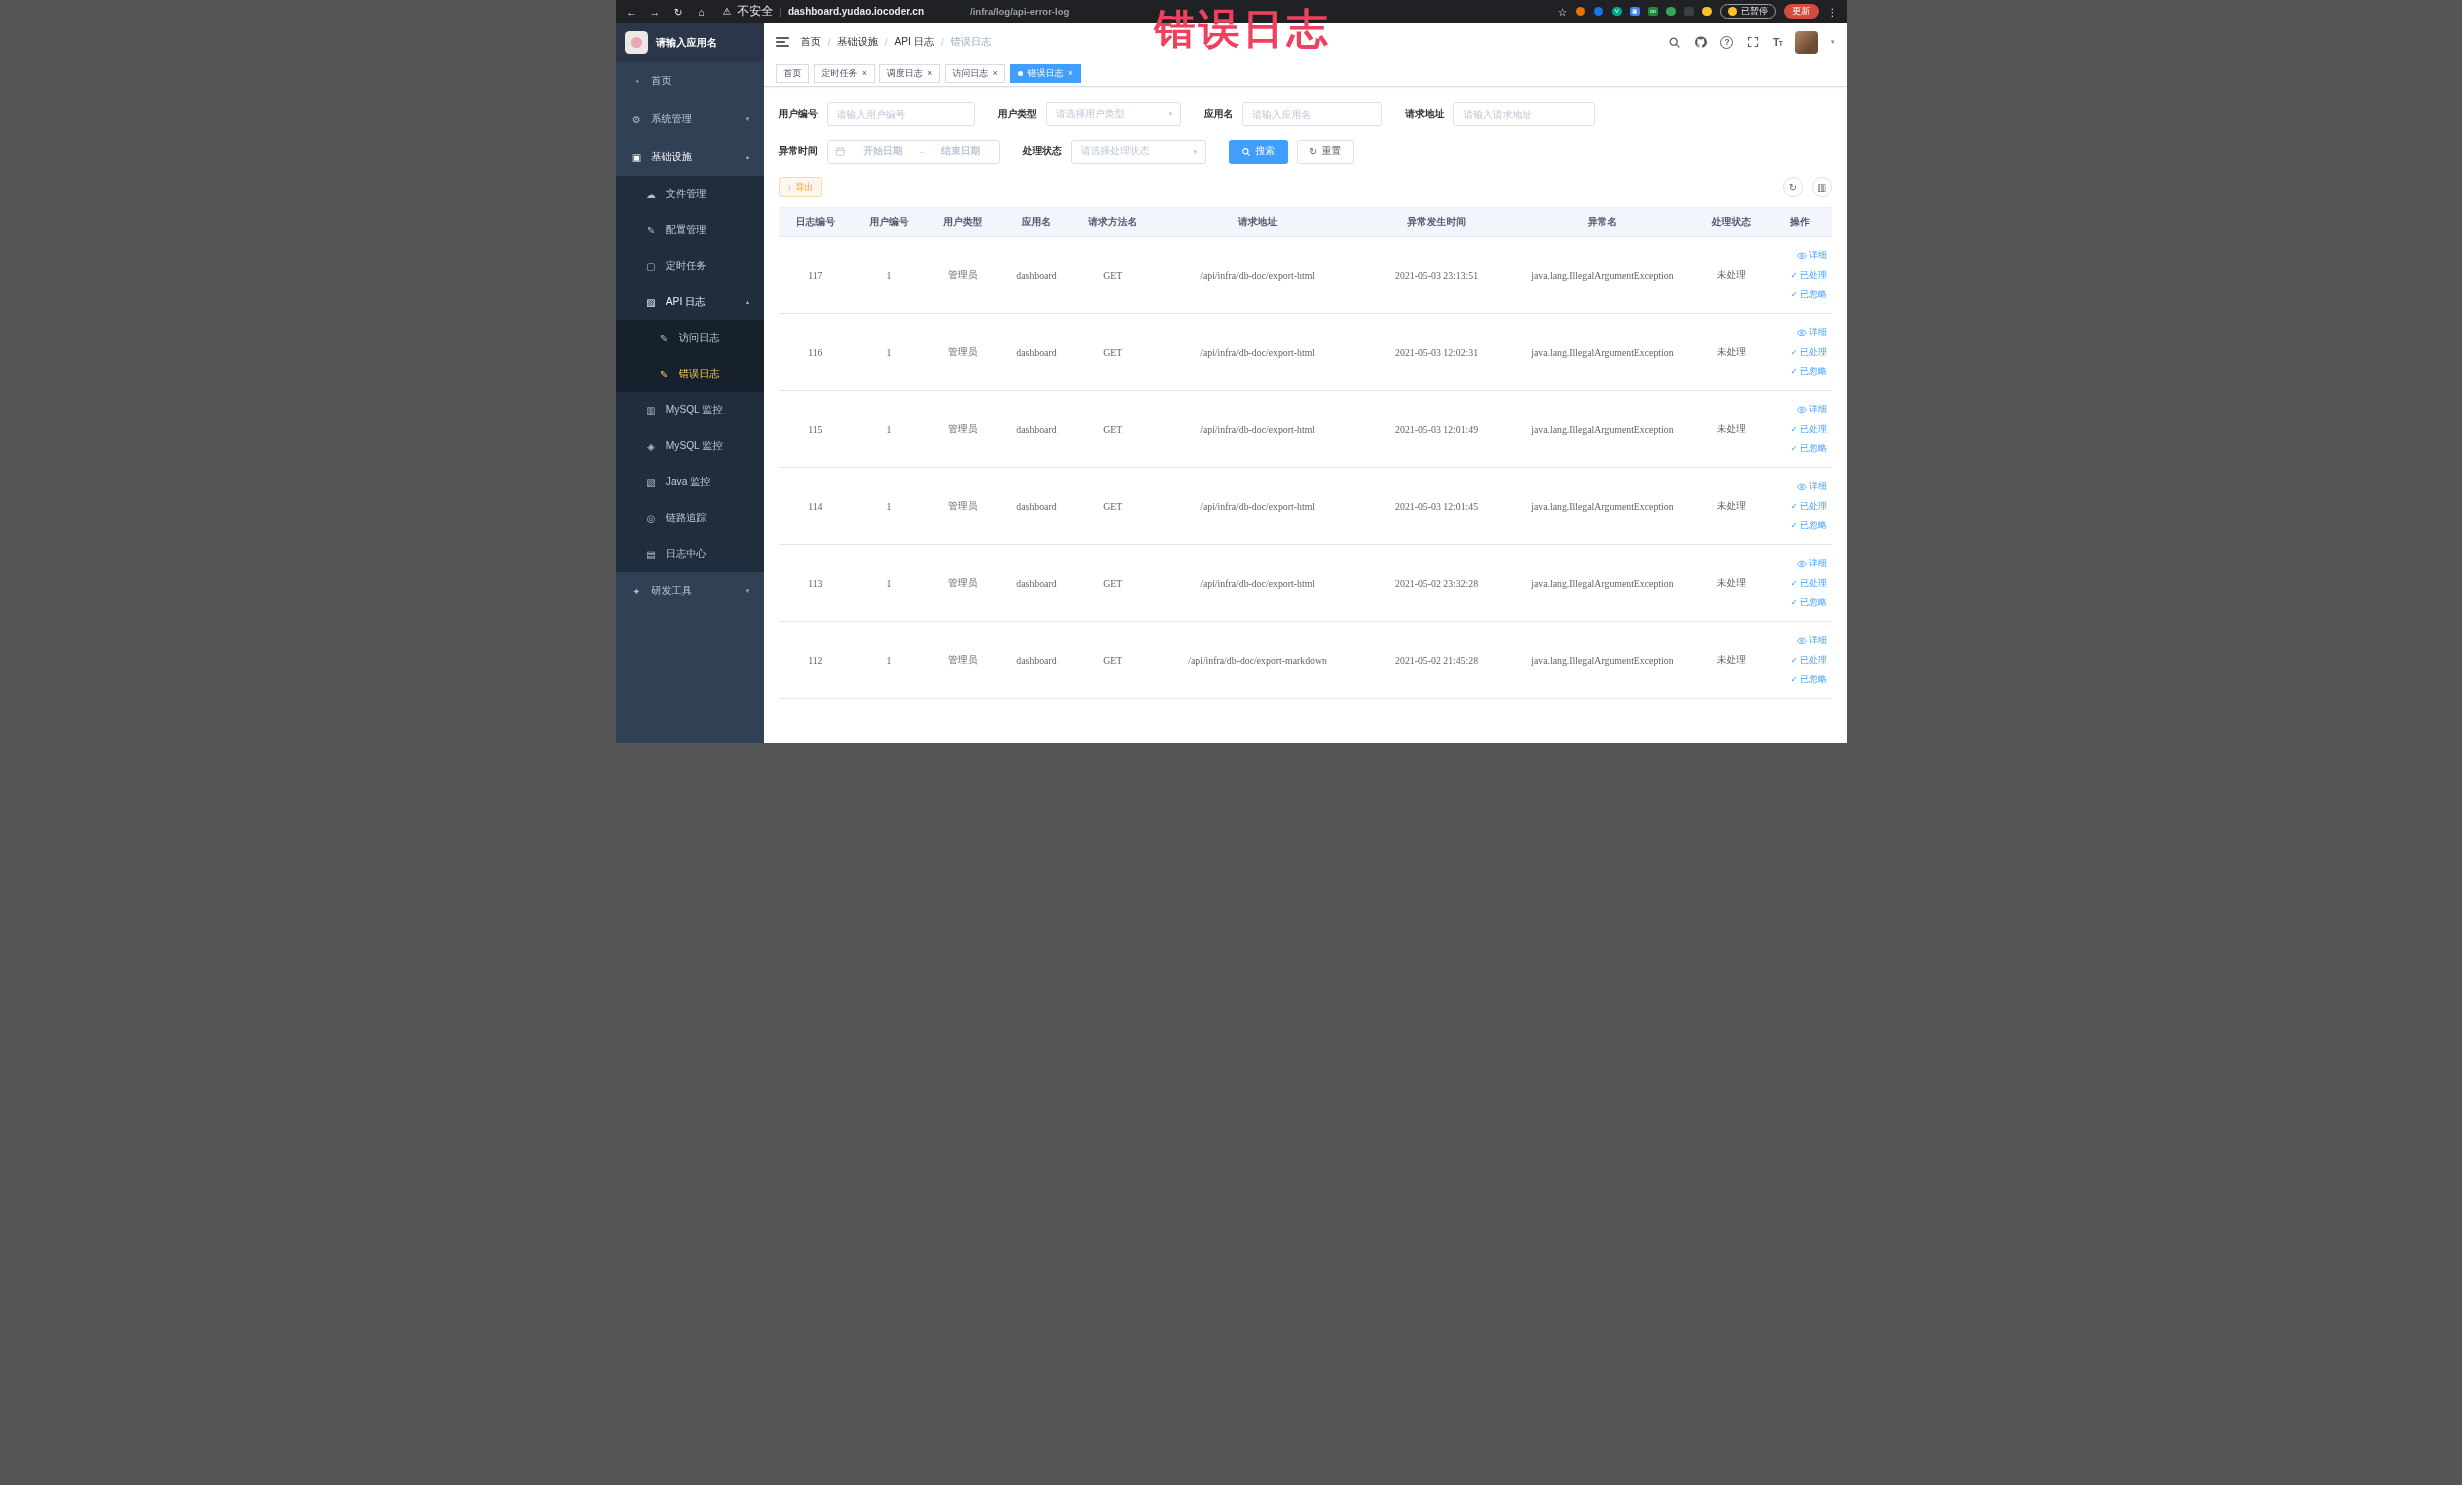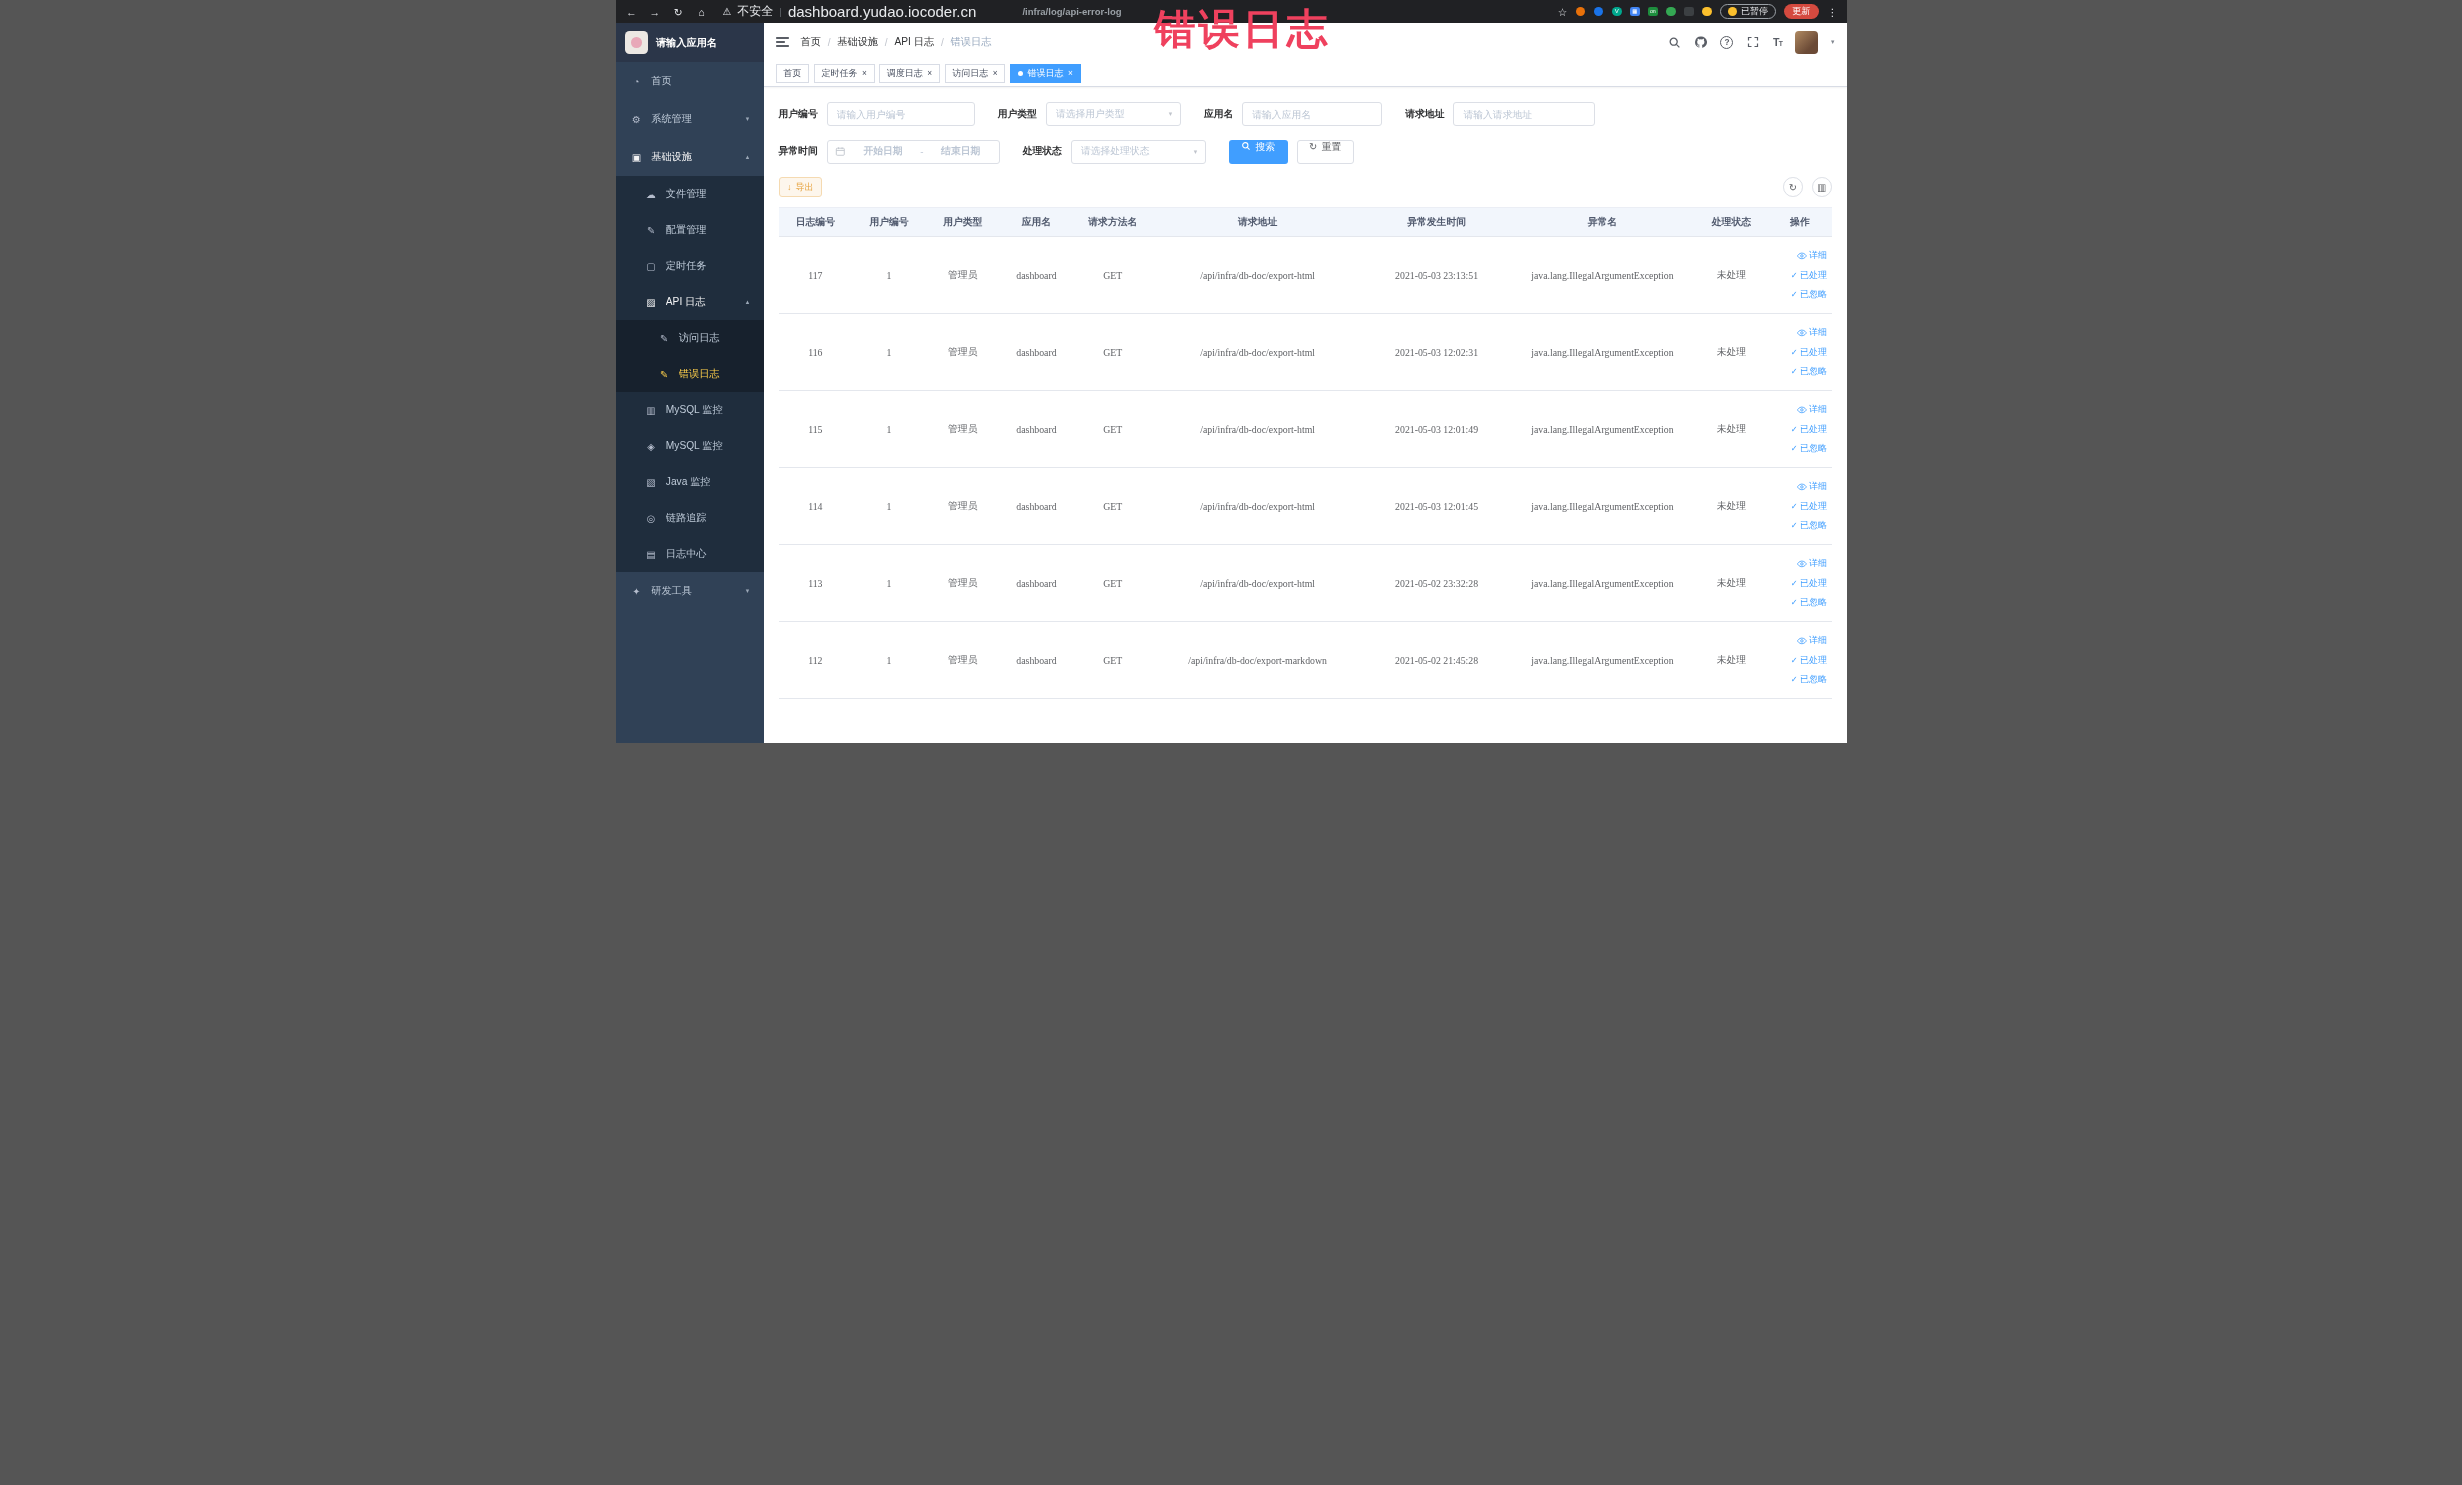--- a/index.html
+++ b/index.html
@@ -7,21 +7,21 @@
   body { font-family: "Liberation Sans", "DejaVu Sans", sans-serif; }
   .screen { width:1231px; height:743px; position:relative; background:#fff; overflow:hidden; margin:0 auto; }
 
   
   .chrome { height:23px; background:#202124; display:flex; align-items:center; padding:0 9px; gap:9.8px; color:#e8eaed; font-size:9.8px; }
   .nav-ico { color:#dfe1e5; font-size:10.6px; width:13.6px; text-align:center; cursor:pointer; }
   .addr { display:flex; align-items:center; gap:6px; margin-left:4.5px; }
   .warn-ico { color:#dfe1e5; font-size:9.8px; }
   .sec-label { color:#e8eaed; font-size:12px; }
   .addr-sep { color:#5f6368; }
-  .url-host { color:#e8eaed; font-weight:400; font-size:15px; }
+  .url-host { color:#e8eaed; font-weight:700; font-size:10px; }
   .url-path { color:#9aa0a6; font-weight:700; font-size:9.5px;padding-left:40px; }
   .chrome-right { margin-left:auto; display:flex; align-items:center; gap:8.3px; }
   .star { color:#dfe1e5; font-size:10.6px; cursor:pointer; }
   .ext-dot { width:9.8px; height:9.8px; border-radius:50%; display:inline-flex; align-items:center; justify-content:center; font-size:6px; color:#fff; cursor:pointer; }
   .ext-sq { width:9.8px; height:9.8px; border-radius:2.3px; display:inline-flex; align-items:center; justify-content:center; font-size:5.3px; color:#fff; cursor:pointer; }
   .paused-pill { border:0.8px solid #9aa0a6; border-radius:8.3px; height:15px; padding:0 6.8px; display:flex; align-items:center; gap:3.8px; font-size:9px; color:#e8eaed; cursor:pointer; }
   .face { width:9px; height:9px; border-radius:50%; background:#fbc02d; }
   .update-btn { background:#d44a3f; color:#fff; border:none; border-radius:8.3px; height:15px; padding:0 8.3px; font-size:9px; display:flex; align-items:center; cursor:pointer;text-align:right; }
   .kebab { color:#dfe1e5; font-size:10.6px; cursor:pointer; }
 
@@ -79,21 +79,21 @@
   .fg .flabel { font-size:9.8px; font-weight:700; color:#303133; margin-right:9px; white-space:nowrap; }
   input.inp { height:24px; border:0.8px solid #dcdfe6; border-radius:3px; padding:0 9px; font-size:9.8px; color:#606266; outline:none; font-family:inherit; }
   input.inp::placeholder { color:#bcc6d4; }
   .w170{width:148px} .w178{width:135px} .w185{width:140px} .w188{width:142px}
   .select { height:24px; border:0.8px solid #dcdfe6; border-radius:3px; padding:0 21px 0 9px; font-size:9.8px; color:#bcc6d4; display:flex; align-items:center; position:relative; cursor:pointer; background:#fff; }
   .select .sel-caret { position:absolute; right:7.6px; color:#c0c4cc; font-size:6.8px; }
   .range { width:173px; height:24px; border:0.8px solid #dcdfe6; border-radius:3px; display:flex; align-items:center; gap:6.8px; padding:0 7.6px; font-size:9.8px; color:#bcc6d4; cursor:pointer; background:#fff; }
   .range .cal { color:#c0c4cc; display:flex; }
   .range .rtxt { flex:1; text-align:center;font-weight:bold; }
   .range .rsep { color:#bcc6d4; }
-  .btn { height:24px; border-radius:3px; font-size:9.8px; padding:0 11.4px; display:inline-flex; align-items:flex-start; gap:4.5px; cursor:pointer; border:0.8px solid transparent; font-family:inherit; }
+  .btn { height:24px; border-radius:3px; font-size:9.8px; padding:0 11.4px; display:inline-flex; align-items:center; gap:4.5px; cursor:pointer; border:0.8px solid transparent; font-family:inherit; }
   .btn-primary { background:#409eff; color:#fff; }
   .btn-default { background:#fff; border-color:#dcdfe6; color:#606266; }
   .btn .bico { font-size:9.8px; display:inline-flex; }
   .mr12 { margin-right:9px; }
 
   .toolbar-row { display:flex; align-items:center; margin-bottom:10.6px; }
   .btn-export { height:19.7px; border-radius:3px; background:#fdf6ec; border:0.8px solid #f5dab1; color:#e6a23c; font-size:9px; padding:0 7.6px; display:inline-flex; align-items:center; gap:3.8px; cursor:pointer; font-family:inherit; }
   .right-tools { margin-left:auto; display:flex; gap:9px; }
   .circle-btn { width:19.7px; height:19.7px; border-radius:50%; border:0.8px solid #dcdfe6; background:#fff; color:#606266; font-size:9.8px; display:inline-flex; align-items:center; justify-content:center; cursor:pointer; }
 

